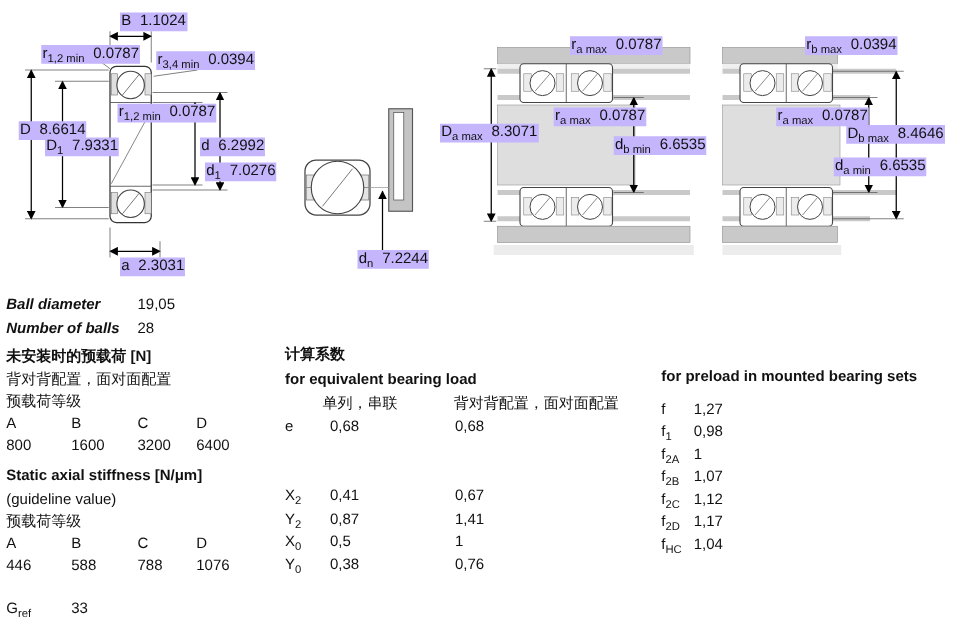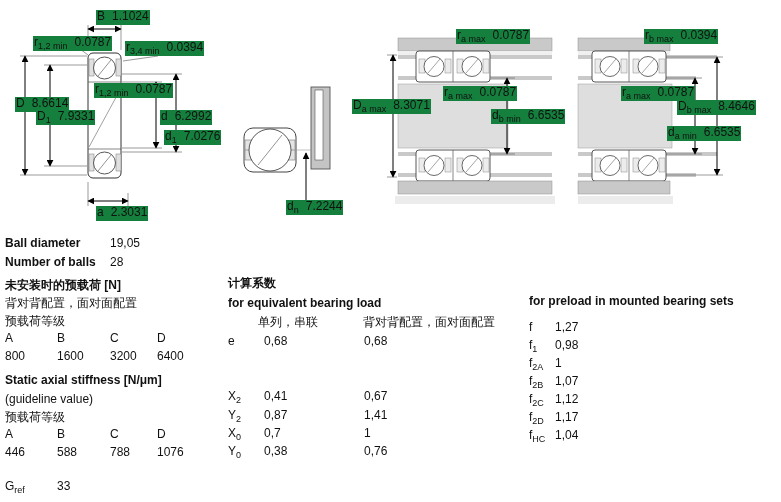--- a/index.html
+++ b/index.html
@@ -1,26 +1,26 @@
 <!DOCTYPE html>
 <html><head>
 <meta charset="utf-8">
 <style>
   html,body{margin:0;padding:0;background:#fff;}
   .page{position:relative;width:781px;height:502px;background:#ffffff;overflow:hidden;
         font-family:"Liberation Sans","DejaVu Sans",sans-serif;color:#111;}
   svg{position:absolute;left:0;top:0;}
-  .dim{position:absolute;white-space:nowrap;font-size:12px;line-height:13px;background:#15803d;padding:0 1px;}
+  .dim{position:absolute;white-space:nowrap;font-size:12px;line-height:13px;background:#c4b5fd;padding:0 1px;}
   .dim sub{font-size:9px;line-height:9px;}
   .dim .val{margin-left:7px;}
   .col{position:absolute;font-size:12px;}
   .row{position:absolute;left:0;white-space:nowrap;line-height:14px;}
   .b{font-weight:bold;}
   .cell{display:inline-block;}
-  .w105{width:105px;} .w52{width:52px;} .w53{width:53px;} .w47{width:47px;}
+  .w105{width:105px;font-style:italic;} .w52{width:52px;} .w53{width:53px;} .w47{width:47px;}
   .w36{width:36px;} .w100{width:100px;} .w26{width:26px;}
   sub{font-size:9px;}
 </style>
 </head>
 <body>
 
 <div class="page">
 
   <svg width="781" height="232" viewBox="0 0 781 232">
     <defs>
@@ -202,21 +202,21 @@
     <div class="row" style="top:246px"><span class="cell w52"><span>G</span><sub>ref</sub></span><span class="cell">33</span></div>
   </div>
 
   <div class="col" style="left:228px;top:272px;width:295px;height:200px">
     <div class="row b" style="top:4px">计算系数</div>
     <div class="row" style="top:43px"><span class="cell" style="width:30px"></span><span class="cell" style="width:105px">单列，串联</span><span class="cell">背对背配置，面对面配置</span></div>
     <div class="row b" style="top:24px">for equivalent bearing load</div>
     <div class="row" style="top:62px"><span class="cell w36"><span>e</span><sub></sub></span><span class="cell w100">0,68</span><span class="cell">0,68</span></div>
     <div class="row" style="top:117px"><span class="cell w36"><span>X</span><sub>2</sub></span><span class="cell w100">0,41</span><span class="cell">0,67</span></div>
     <div class="row" style="top:136px"><span class="cell w36"><span>Y</span><sub>2</sub></span><span class="cell w100">0,87</span><span class="cell">1,41</span></div>
-    <div class="row" style="top:154px"><span class="cell w36"><span>X</span><sub>0</sub></span><span class="cell w100">0,7</span><span class="cell">1</span></div>
+    <div class="row" style="top:154px"><span class="cell w36"><span>X</span><sub>0</sub></span><span class="cell w100">0,5</span><span class="cell">1</span></div>
     <div class="row" style="top:172px"><span class="cell w36"><span>Y</span><sub>0</sub></span><span class="cell w100">0,38</span><span class="cell">0,76</span></div>
   </div>
 
   <div class="col" style="left:529px;top:292px;width:250px;height:160px">
     <div class="row b" style="top:2px">for preload in mounted bearing sets</div>
     <div class="row" style="top:28px"><span class="cell w26"><span>f</span><sub></sub></span><span class="cell">1,27</span></div>
     <div class="row" style="top:46px"><span class="cell w26"><span>f</span><sub>1</sub></span><span class="cell">0,98</span></div>
     <div class="row" style="top:64px"><span class="cell w26"><span>f</span><sub>2A</sub></span><span class="cell">1</span></div>
     <div class="row" style="top:82px"><span class="cell w26"><span>f</span><sub>2B</sub></span><span class="cell">1,07</span></div>
     <div class="row" style="top:100px"><span class="cell w26"><span>f</span><sub>2C</sub></span><span class="cell">1,12</span></div>

